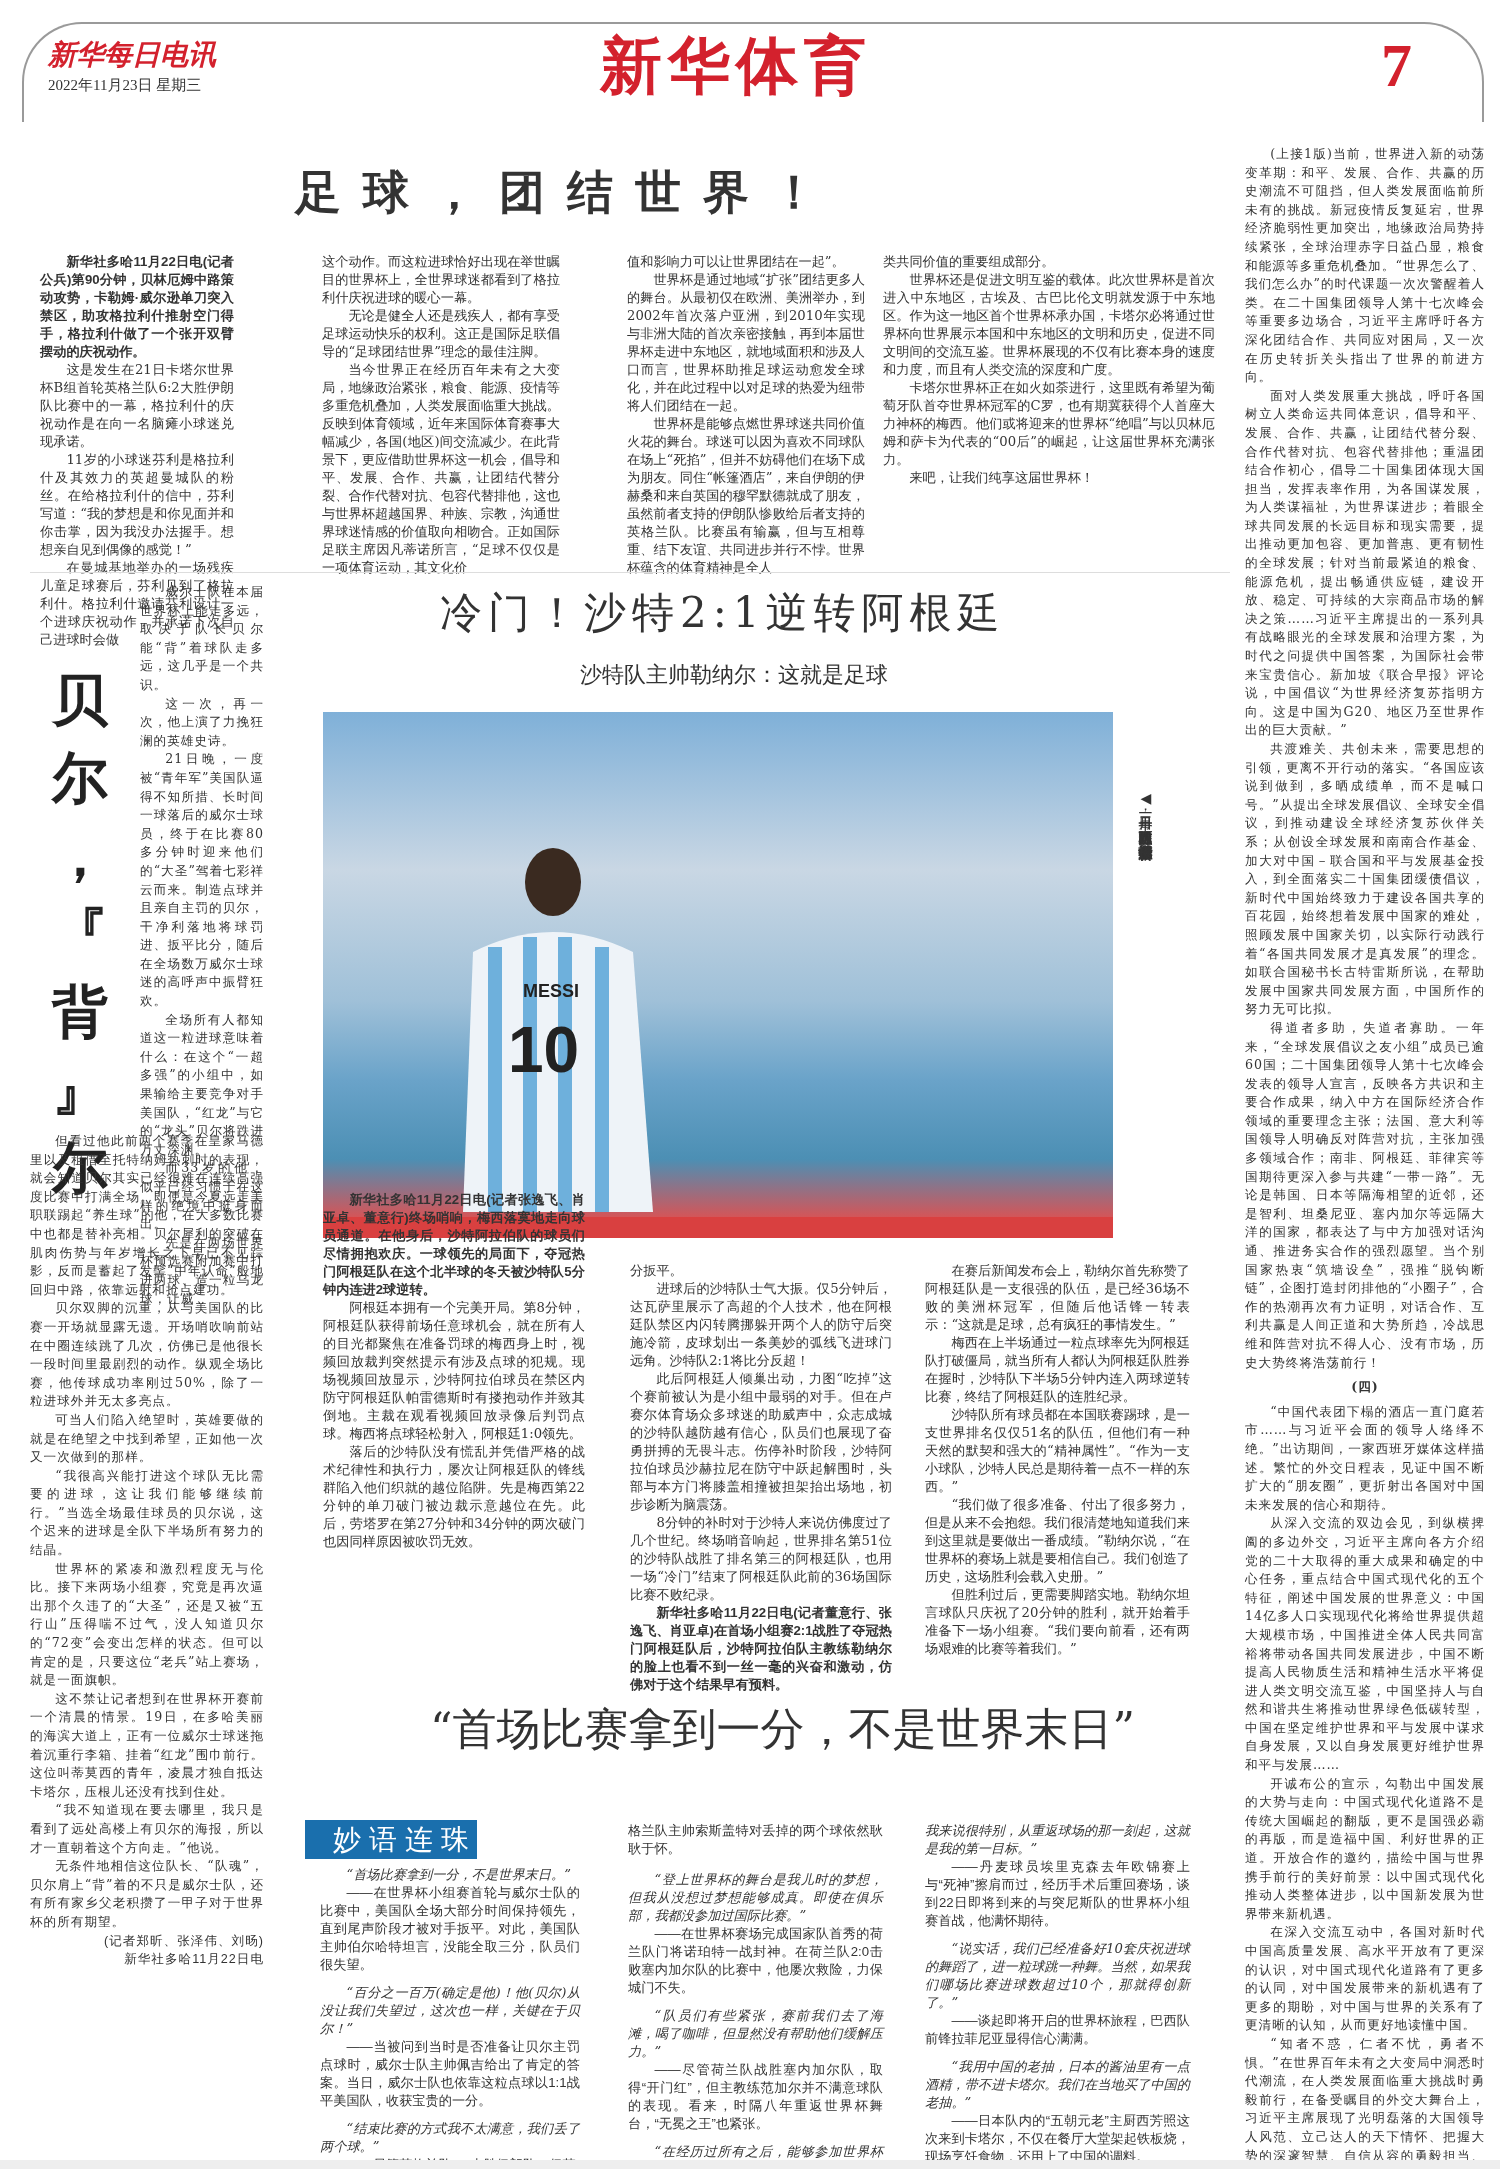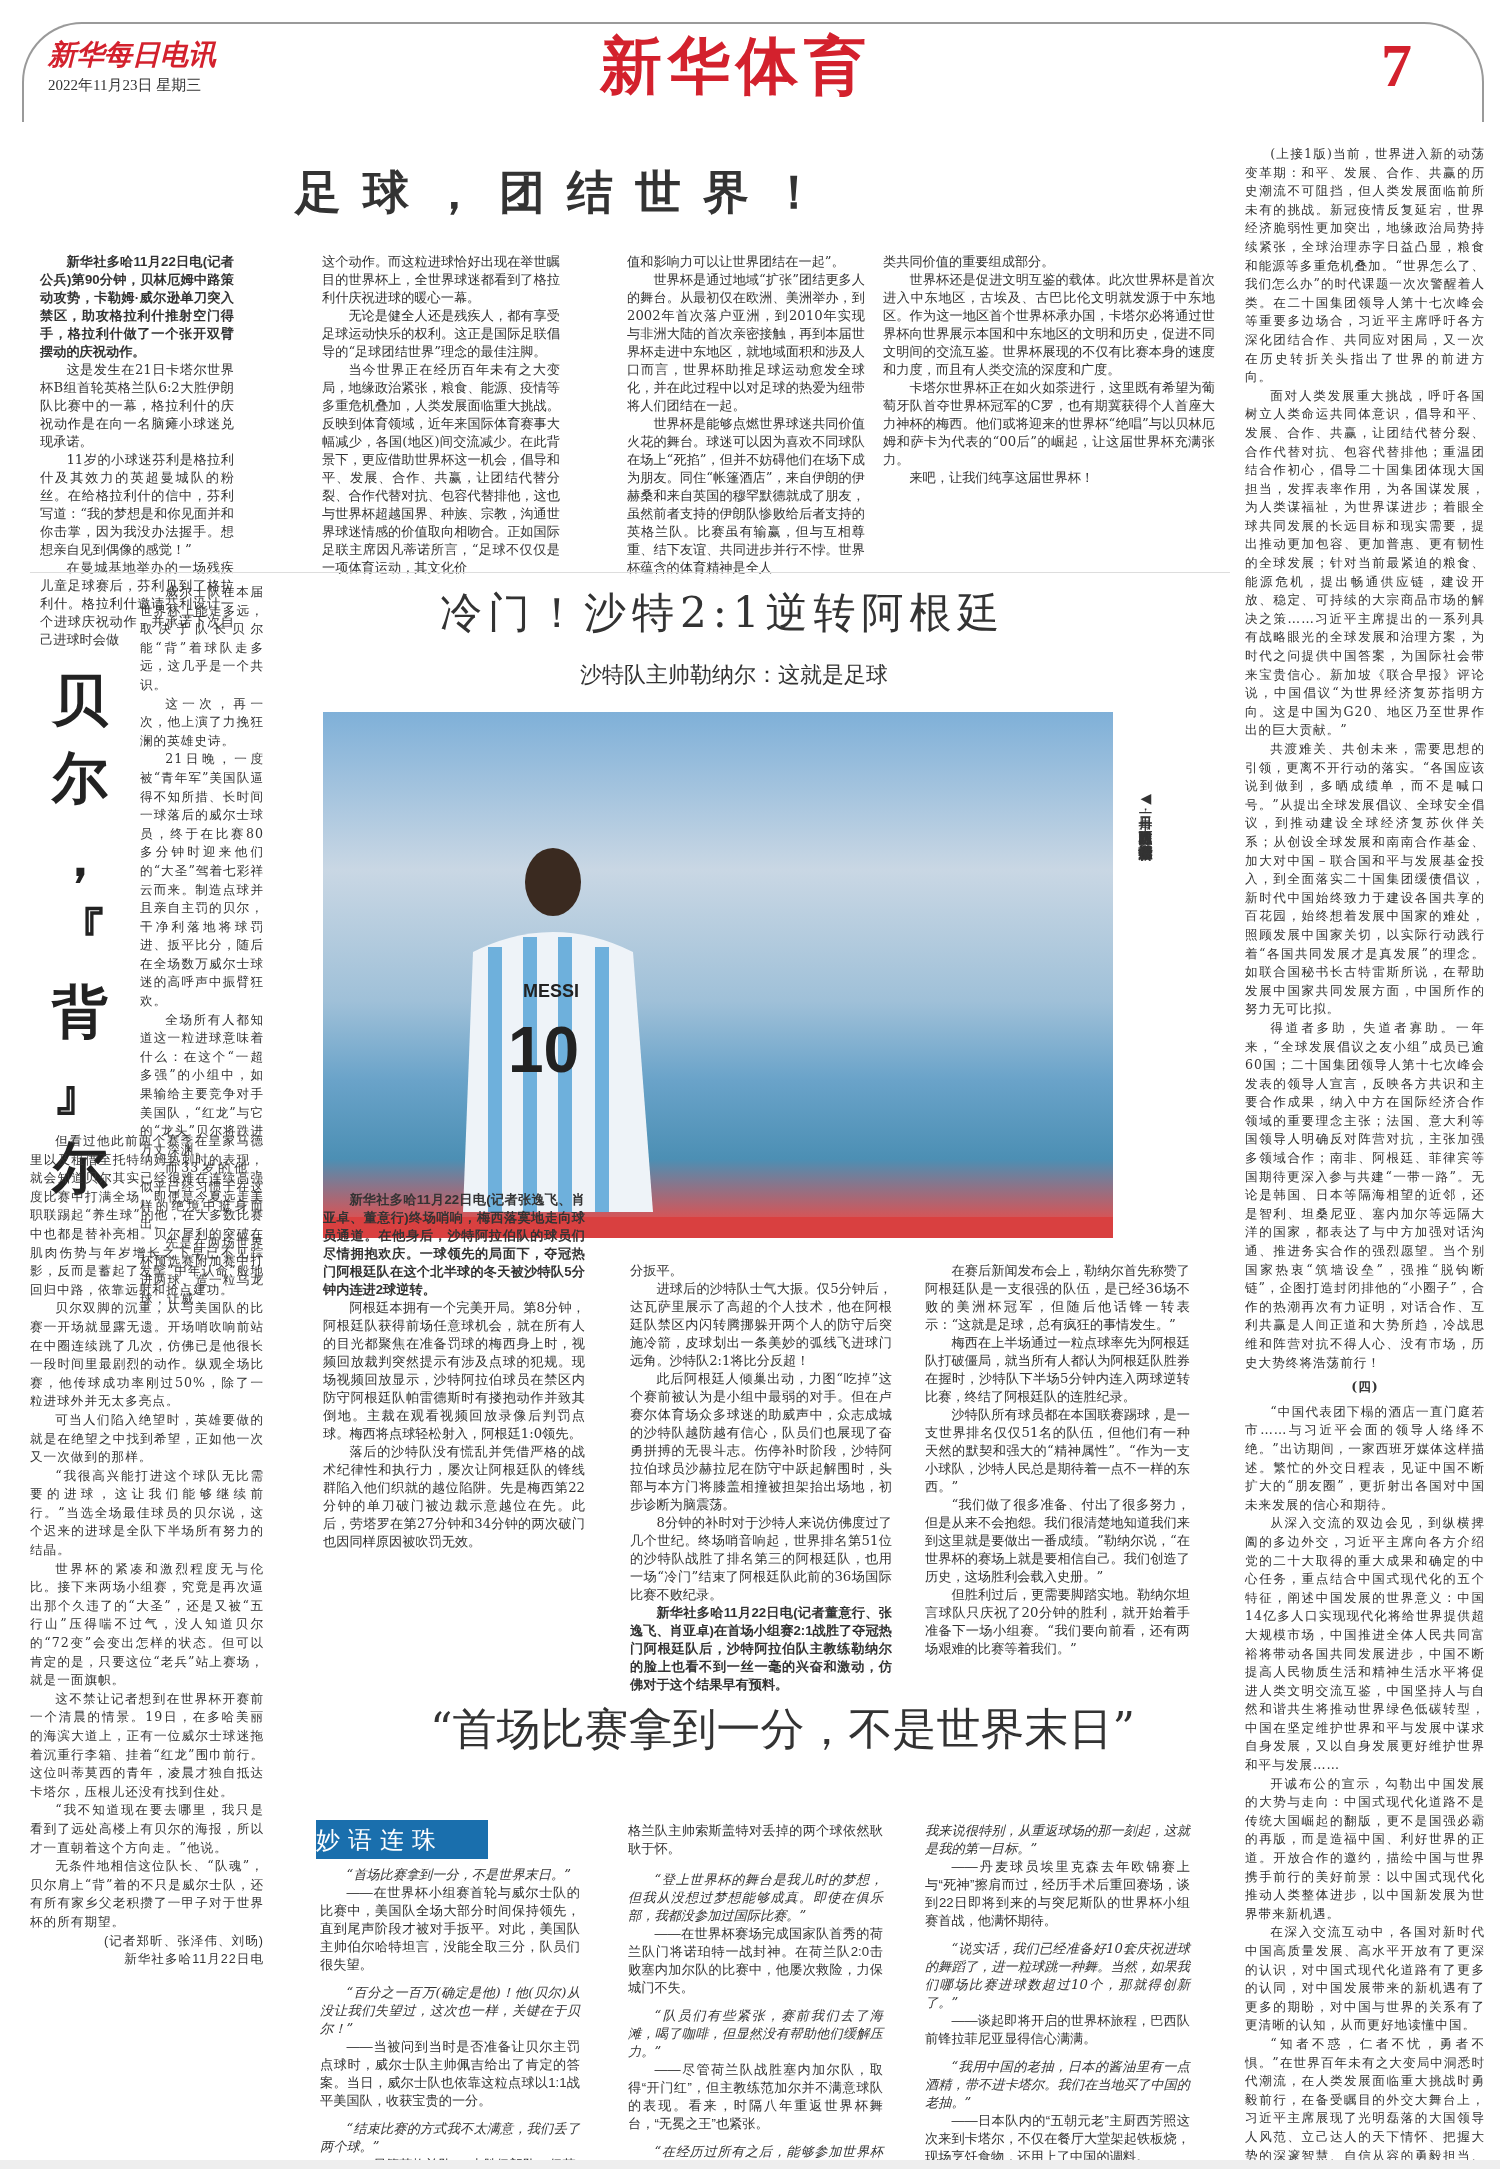--- a/index.html
+++ b/index.html
@@ -14,21 +14,21 @@
 .col p{text-indent:2em}
 .col .lead{font-weight:bold;font-family:"Liberation Sans",sans-serif}
 .rcol{position:absolute;font-size:12.6px;line-height:18.6px;text-align:justify;color:#333;letter-spacing:1px}
 .rcol p{text-indent:2em}
 .h2{position:absolute;left:440px;top:585px;font-size:42px;letter-spacing:6px;color:#333}
 .h2sub{position:absolute;left:580px;top:660px;font-size:22px;font-family:Liberation Sans, sans-serif;color:#333}
 .photo{position:absolute;left:323px;top:712px;width:790px;height:526px;overflow:hidden;background:linear-gradient(180deg,#7fb0d8 0%,#c9d7e4 30%,#9fc0d8 55%,#6aa3c9 70%,#4c8fb4 85%,#e05050 97%)}
 .caption{position:absolute;left:1125px;top:790px;width:30px;writing-mode:vertical-rl;font-size:14px;line-height:18px;color:#333}
 .vtitle{position:absolute;left:50px;top:660px;width:60px;font-size:56px;line-height:78px;text-align:center;color:#222;font-weight:bold}
 .h3{position:absolute;left:430px;top:1700px;font-size:44px;color:#333}
-.badge{position:absolute;left:316px;top:1820px;width:172px;height:39px;background:#1a6fad;color:#fff;font-size:24px;letter-spacing:8px;text-align:left;line-height:39px;font-family:"Liberation Sans",sans-serif}
+.badge{position:absolute;left:305px;top:1820px;width:172px;height:39px;background:#1a6fad;color:#fff;font-size:28px;letter-spacing:8px;text-align:right;line-height:39px;font-family:"Liberation Sans",sans-serif}
 .q{font-style:italic;text-indent:2em}
 .att{font-family:"Liberation Sans",sans-serif;text-indent:2em}
 .foot{position:absolute;left:0;top:2160px;width:1500px;height:9px;background:#eee}
 .rule{position:absolute;left:30px;top:572px;width:1200px;height:1px;background:#ddd}
 </style>
 </head>
 <body>
 
 <div class="masthead"></div>
 <div class="brand">新华每日电讯</div>

